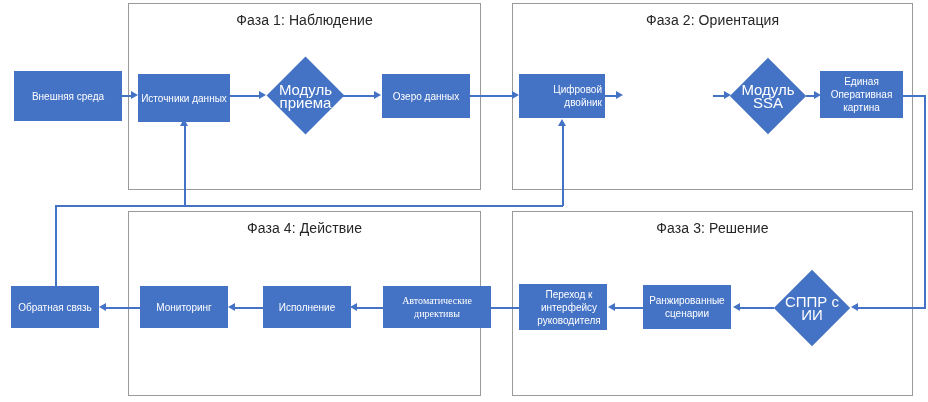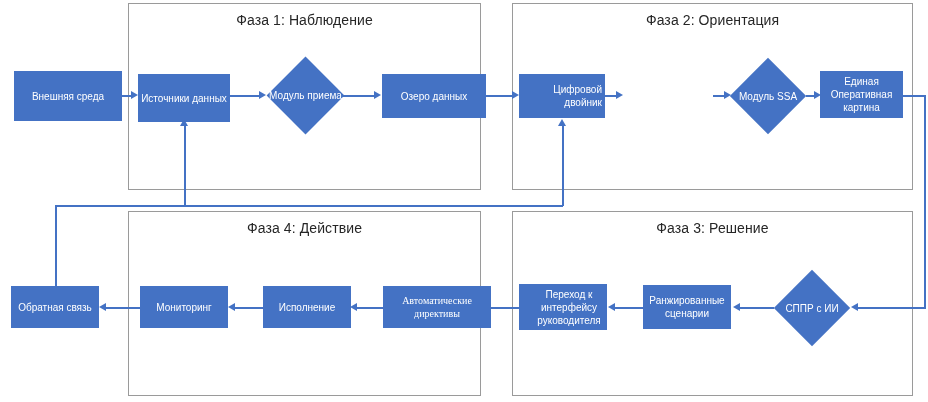--- a/index.html
+++ b/index.html
@@ -57,21 +57,21 @@
     transform: rotate(45deg);
   }
   .diamond-label {
     position: absolute;
     inset: 0;
     display: flex;
     align-items: center;
     justify-content: center;
     text-align: center;
     color: #ffffff;
-    font-size: 10px;
+    font-size: 15px;
     line-height: 13px;
     z-index: 2;
   }
   .conn {
     position: absolute;
     background: #4472c4;
     z-index: 2;
   }
   .conn.h { height: 1.6px; }
   .conn.v { width: 1.6px; }
@@ -176,21 +176,21 @@
 
   <div class="node" style="left:138px; top:74px; width:92px; height:48px;">
     <span>Источники данных</span>
   </div>
 
   <div class="diamond-wrap" style="left:278px; top:68px; width:55px; height:55px;">
     <div class="diamond-shape"></div>
     <div class="diamond-label" style="left:-18px; right:-18px;">Модуль приема</div>
   </div>
 
-  <div class="node" style="left:382px; top:74px; width:104px; height:44px;">
+  <div class="node" style="left:382px; top:74px; width:88px; height:44px;">
     <span>Озеро данных</span>
   </div>
 
   <div class="node" style="left:519px; top:74px; width:86px; height:44px;text-align:right;">
     <span>Цифровой двойник</span>
   </div>
 
 
   <div class="diamond-wrap" style="left:741px; top:69px; width:54px; height:54px;">
     <div class="diamond-shape"></div>

